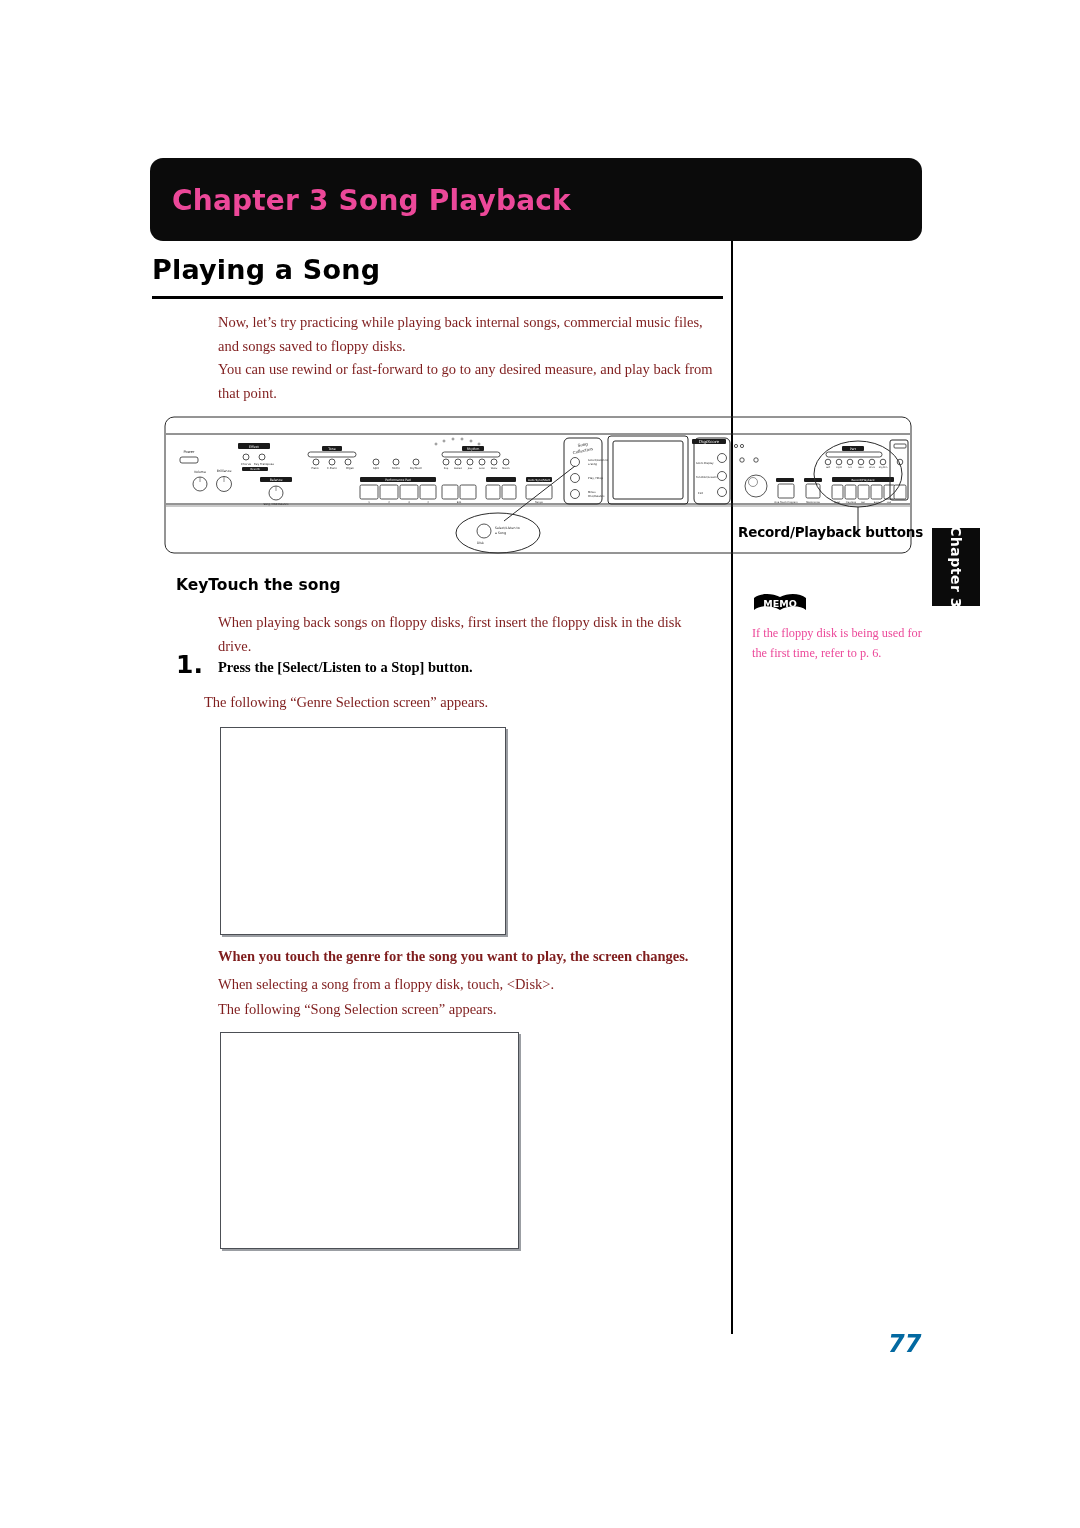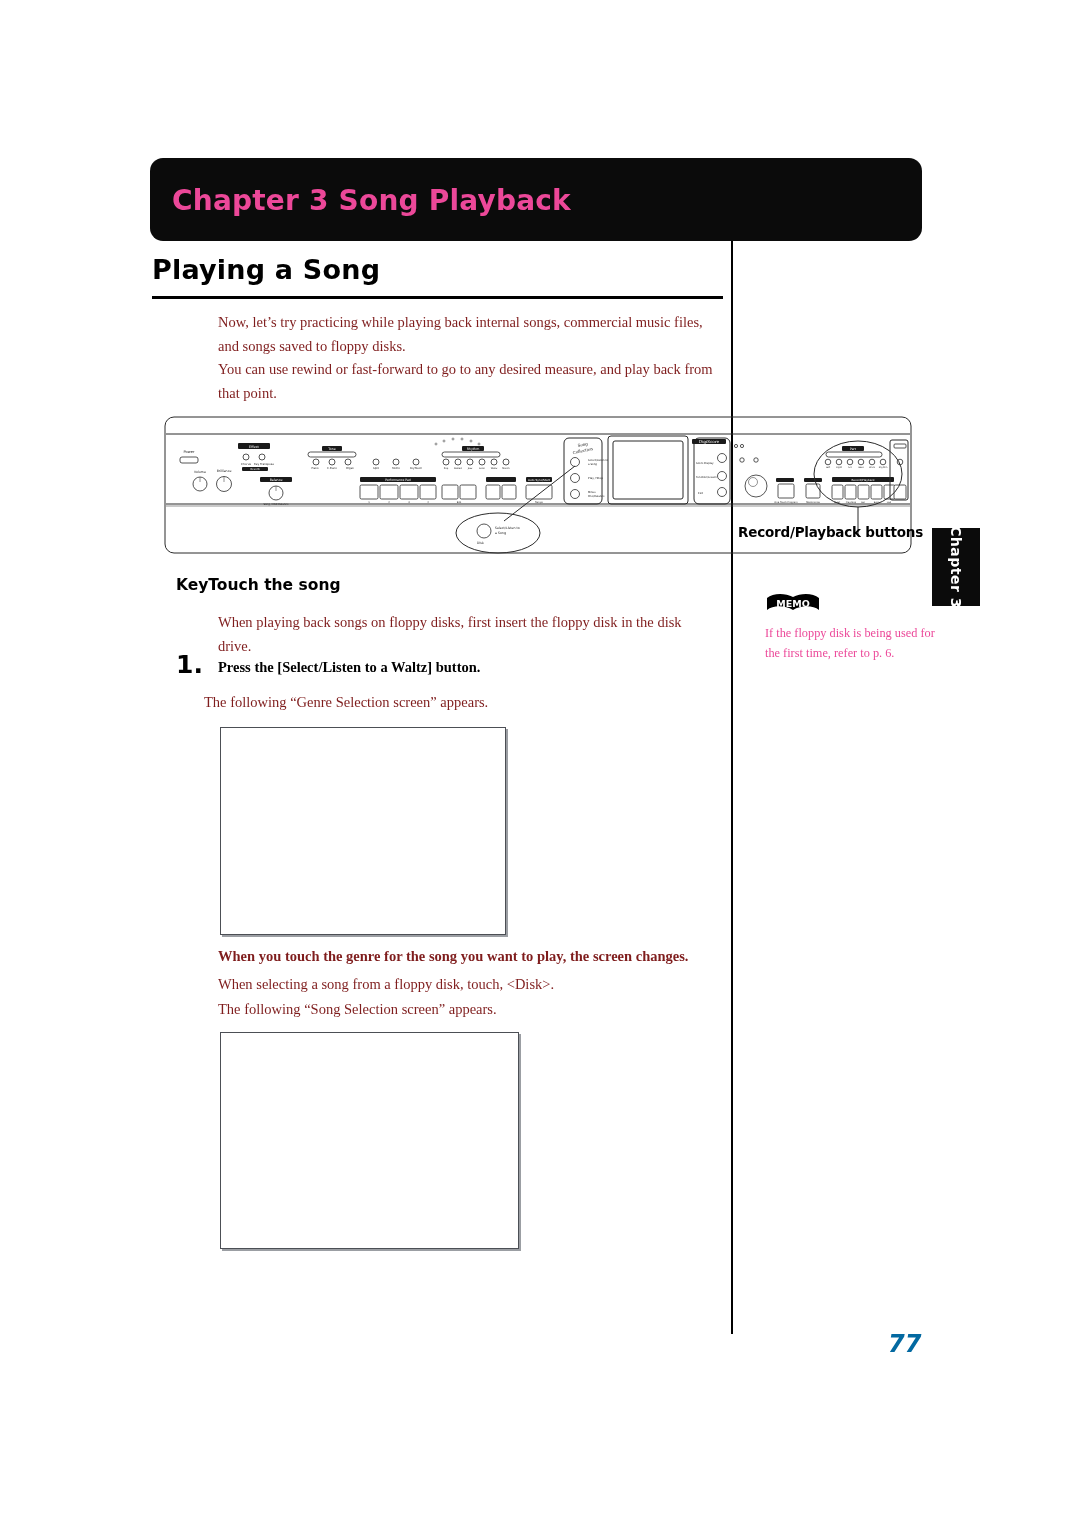--- a/index.html
+++ b/index.html
@@ -152,21 +152,20 @@
   #mid-para-1 { left: 218px; top: 944px;  width: 500px; font-weight: bold; }
   #mid-para-2 { left: 218px; top: 972px;  width: 500px; }
   #mid-para-3 { left: 218px; top: 997px;  width: 500px; }
 
   
   #memo-block {
     position: absolute;
     left: 752px;
     top: 592px;
     width: 180px;
-    margin-left: 13px;
   }
   #memo-icon {
     position: relative;
     width: 56px;
     height: 24px;
     margin-bottom: 7px;
   }
   #memo-note {
     font-family: "Liberation Serif", serif;
     font-size: 12.3px;
@@ -418,21 +417,21 @@
   </svg>
 </div>
 
 <div id="record-playback-label">Record/Playback buttons</div>
 
 <div id="selecting-heading">KeyTouch the song</div>
 
 <div class="body-para" id="step-para">When playing back songs on floppy disks, first insert the floppy disk in the disk drive.</div>
 
 <div id="step-number">1.</div>
-<div id="step-title">Press the [Select/Listen to a Waltz] button.</div>
+<div id="step-title">Press the [Select/Listen to a Stop] button.</div>
 <div class="body-para" id="step-follow">The following “Genre Selection screen” appears.</div>
 
 <div class="screen-box" id="genre-screen-box"></div>
 
 <div class="body-para" id="mid-para-1">When you touch the genre for the song you want to play, the screen changes.</div>
 <div class="body-para" id="mid-para-2">When selecting a song from a floppy disk, touch, &lt;Disk&gt;.</div>
 <div class="body-para" id="mid-para-3">The following “Song Selection screen” appears.</div>
 
 <div class="screen-box" id="song-screen-box"></div>
 

